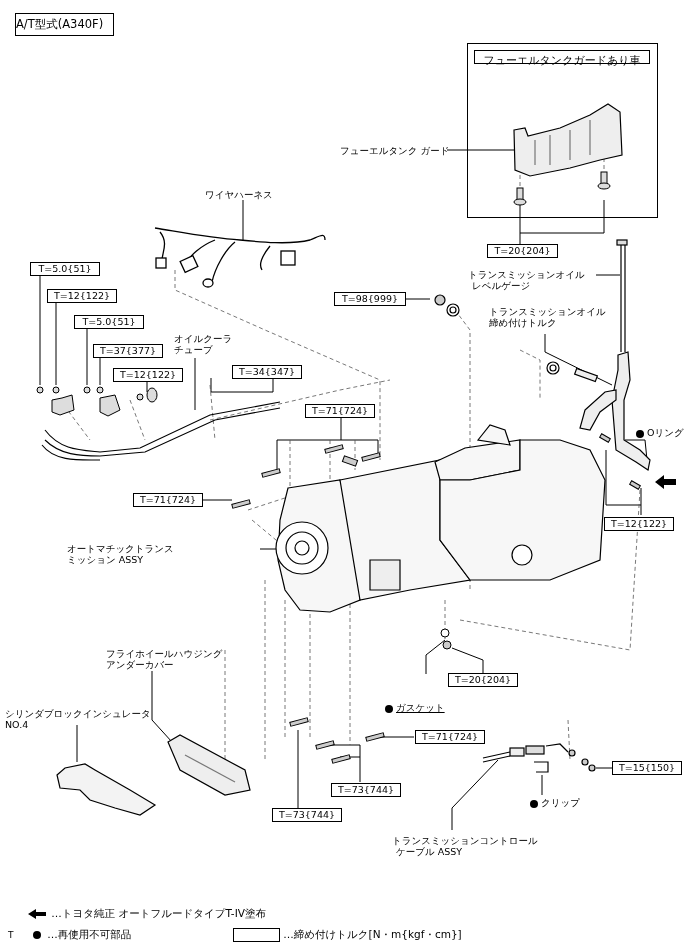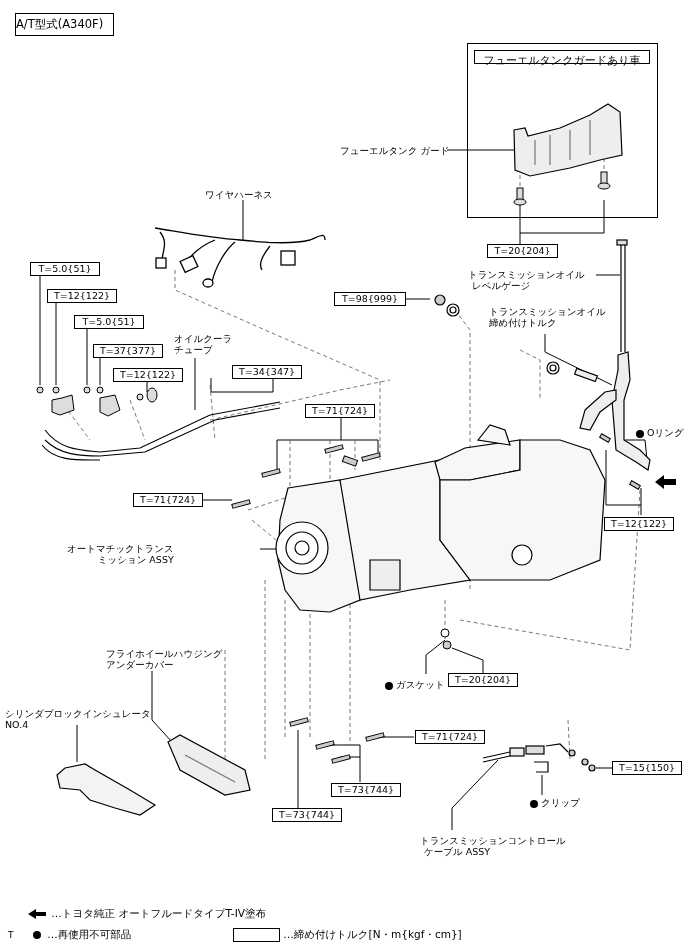--- a/index.html
+++ b/index.html
@@ -209,39 +209,39 @@
   <span>トランスミッションオイル</span>
   <span>締め付けトルク</span>
 </div>
 <div class="lbl" style="left:174px;top:333px;">
   <span>オイルクーラ</span>
   <span>チューブ</span>
 </div>
 <div class="lbl" style="left:636px;top:427px;">
   <span class="dot" style="display:inline-block"></span><span style="display:inline">Oリング</span>
 </div>
-<div class="lbl" style="left:67px;top:543px;text-align:right;">
+<div class="lbl" style="left:67px;top:543px;">
   <span>オートマチックトランス</span>
   <span>ミッション ASSY</span>
 </div>
 <div class="lbl" style="left:106px;top:648px;">
   <span>フライホイールハウジング</span>
   <span>アンダーカバー</span>
 </div>
 <div class="lbl" style="left:5px;top:708px;">
   <span>シリンダブロックインシュレータ</span>
   <span>NO.4</span>
 </div>
-<div class="lbl" style="left:385px;top:679px;">
+<div class="lbl" style="left:385px;top:702px;text-decoration:underline;">
   <span class="dot" style="display:inline-block"></span><span style="display:inline">ガスケット</span>
 </div>
 <div class="lbl" style="left:530px;top:797px;">
   <span class="dot" style="display:inline-block"></span><span style="display:inline">クリップ</span>
 </div>
-<div class="lbl" style="left:392px;top:835px;margin-left:28px;">
+<div class="lbl" style="left:392px;top:835px;">
   <span>トランスミッションコントロール</span>
   <span style="padding-left:4px">ケーブル ASSY</span>
 </div>
 
 <div class="box" style="left:30px;top:262px;width:70px;height:14px;line-height:12px;">T=5.0{51}</div>
 <div class="box" style="left:47px;top:289px;width:70px;height:14px;line-height:12px;">T=12{122}</div>
 <div class="box" style="left:74px;top:315px;width:70px;height:14px;line-height:12px;">T=5.0{51}</div>
 <div class="box" style="left:93px;top:344px;width:70px;height:14px;line-height:12px;">T=37{377}</div>
 <div class="box" style="left:113px;top:368px;width:70px;height:14px;line-height:12px;">T=12{122}</div>
 <div class="box" style="left:232px;top:365px;width:70px;height:14px;line-height:12px;">T=34{347}</div>

